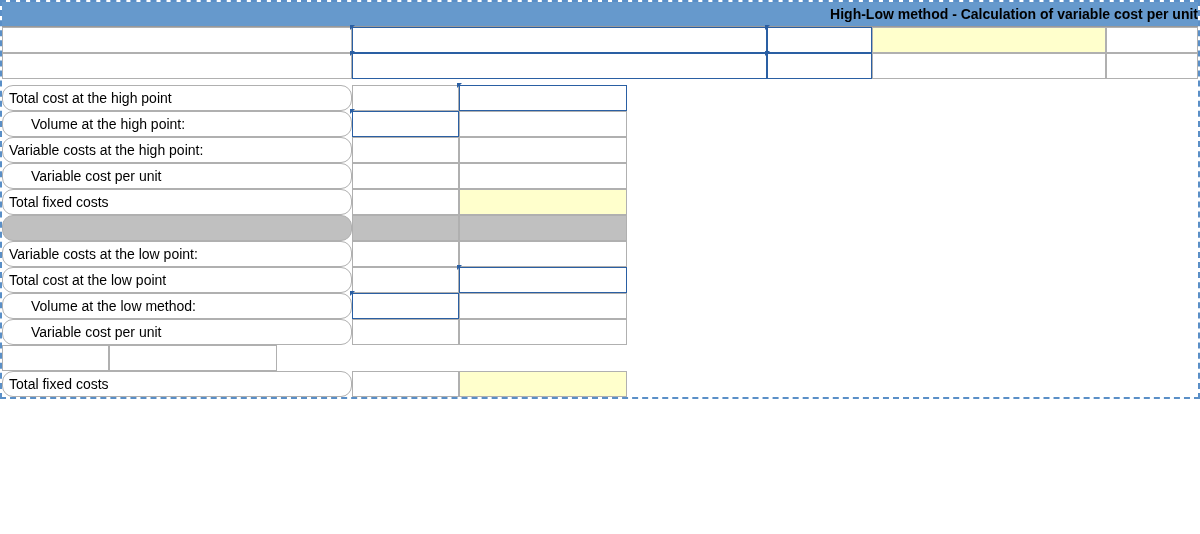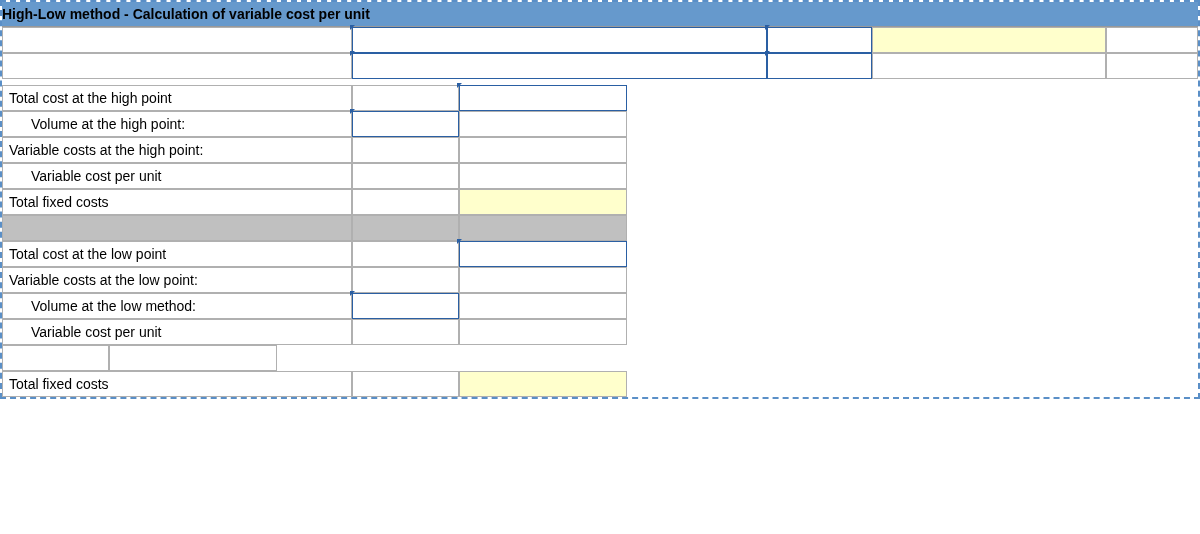--- a/index.html
+++ b/index.html
@@ -14,21 +14,21 @@
       padding: 0;
     }
     .container {
       width: 1200px;
       border: 2px dashed #5a8fc7;
       padding: 0;
       background: #fff;
     }
     .header-row {
       background: #6699cc;
-      text-align: left;
+      text-align: right;
       font-weight: bold;
       color: #000;
       padding: 4px 0;
       border-bottom: 1px solid #999;
     }
     .row {
       display: flex;
       width: 100%;
     }
     .cell {
@@ -47,21 +47,21 @@
       background: #fff;
     }
     
     .s1-c1 { width: 350px; }
     .s1-c2 { width: 415px; }
     .s1-c3 { width: 105px; }
     .s1-c4 { width: 234px; }
     .s1-c5 { width: 92px; }
 
     
-    .s2-c1 { width: 350px; }
+    .s2-c1 { width: 350px; border-radius: 11px; }
     .s2-c2 { width: 107px; }
     .s2-c3 { width: 168px; }
     .s2-rest { flex: 1; background: #fff; }
 
     .hl-yellow {
       background: #ffffcc;
     }
     .hl-grey {
       background: #c0c0c0;
     }
@@ -152,30 +152,30 @@
   </div>
 
   <div class="row">
     <div class="cell s2-c1 hl-grey"></div>
     <div class="cell s2-c2 hl-grey"></div>
     <div class="cell s2-c3 hl-grey"></div>
     <div class="cell-noborder s2-rest"></div>
   </div>
 
   <div class="row">
+    <div class="cell s2-c1">Variable costs at the low point:</div>
+    <div class="cell s2-c2"></div>
+    <div class="cell s2-c3"></div>
+    <div class="cell-noborder s2-rest"></div>
+  </div>
+
+  <div class="row">
     <div class="cell s2-c1">Total cost at the low point</div>
     <div class="cell s2-c2"></div>
     <div class="cell s2-c3 blue-border"></div>
-    <div class="cell-noborder s2-rest"></div>
-  </div>
-
-  <div class="row">
-    <div class="cell s2-c1">Variable costs at the low point:</div>
-    <div class="cell s2-c2"></div>
-    <div class="cell s2-c3"></div>
     <div class="cell-noborder s2-rest"></div>
   </div>
 
   <div class="row">
     <div class="cell s2-c1 indent">Volume at the low method:</div>
     <div class="cell s2-c2 blue-border"></div>
     <div class="cell s2-c3"></div>
     <div class="cell-noborder s2-rest"></div>
   </div>
 

